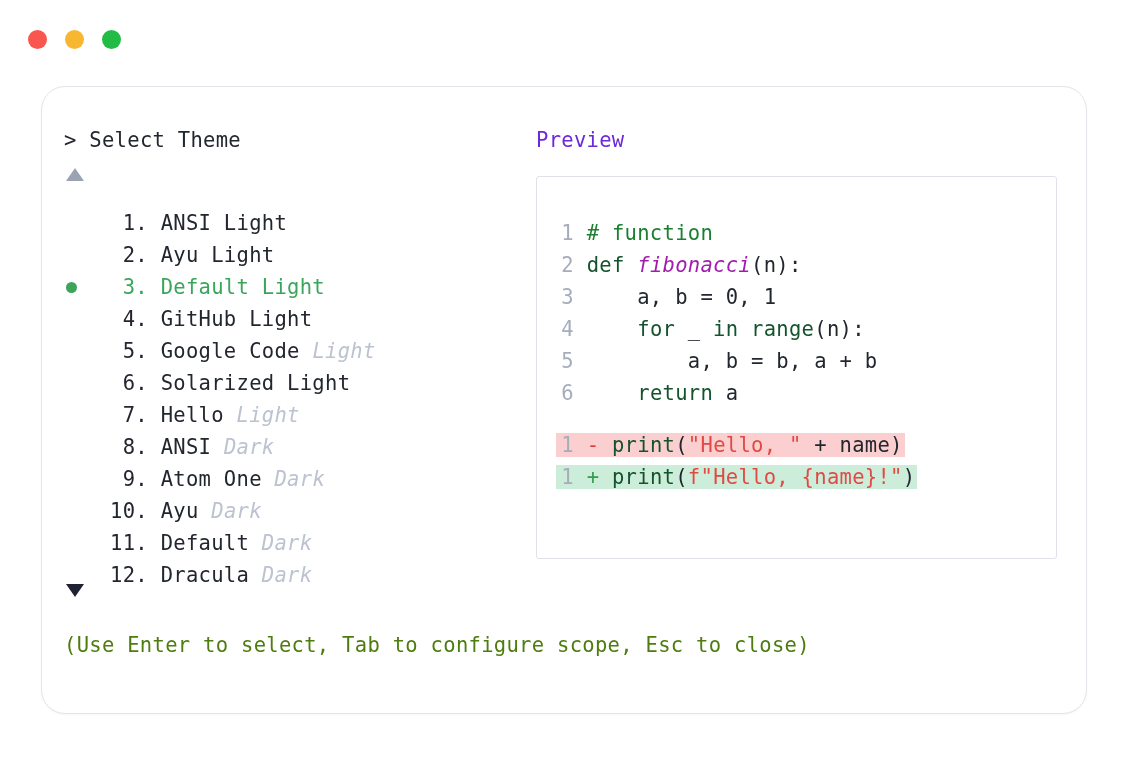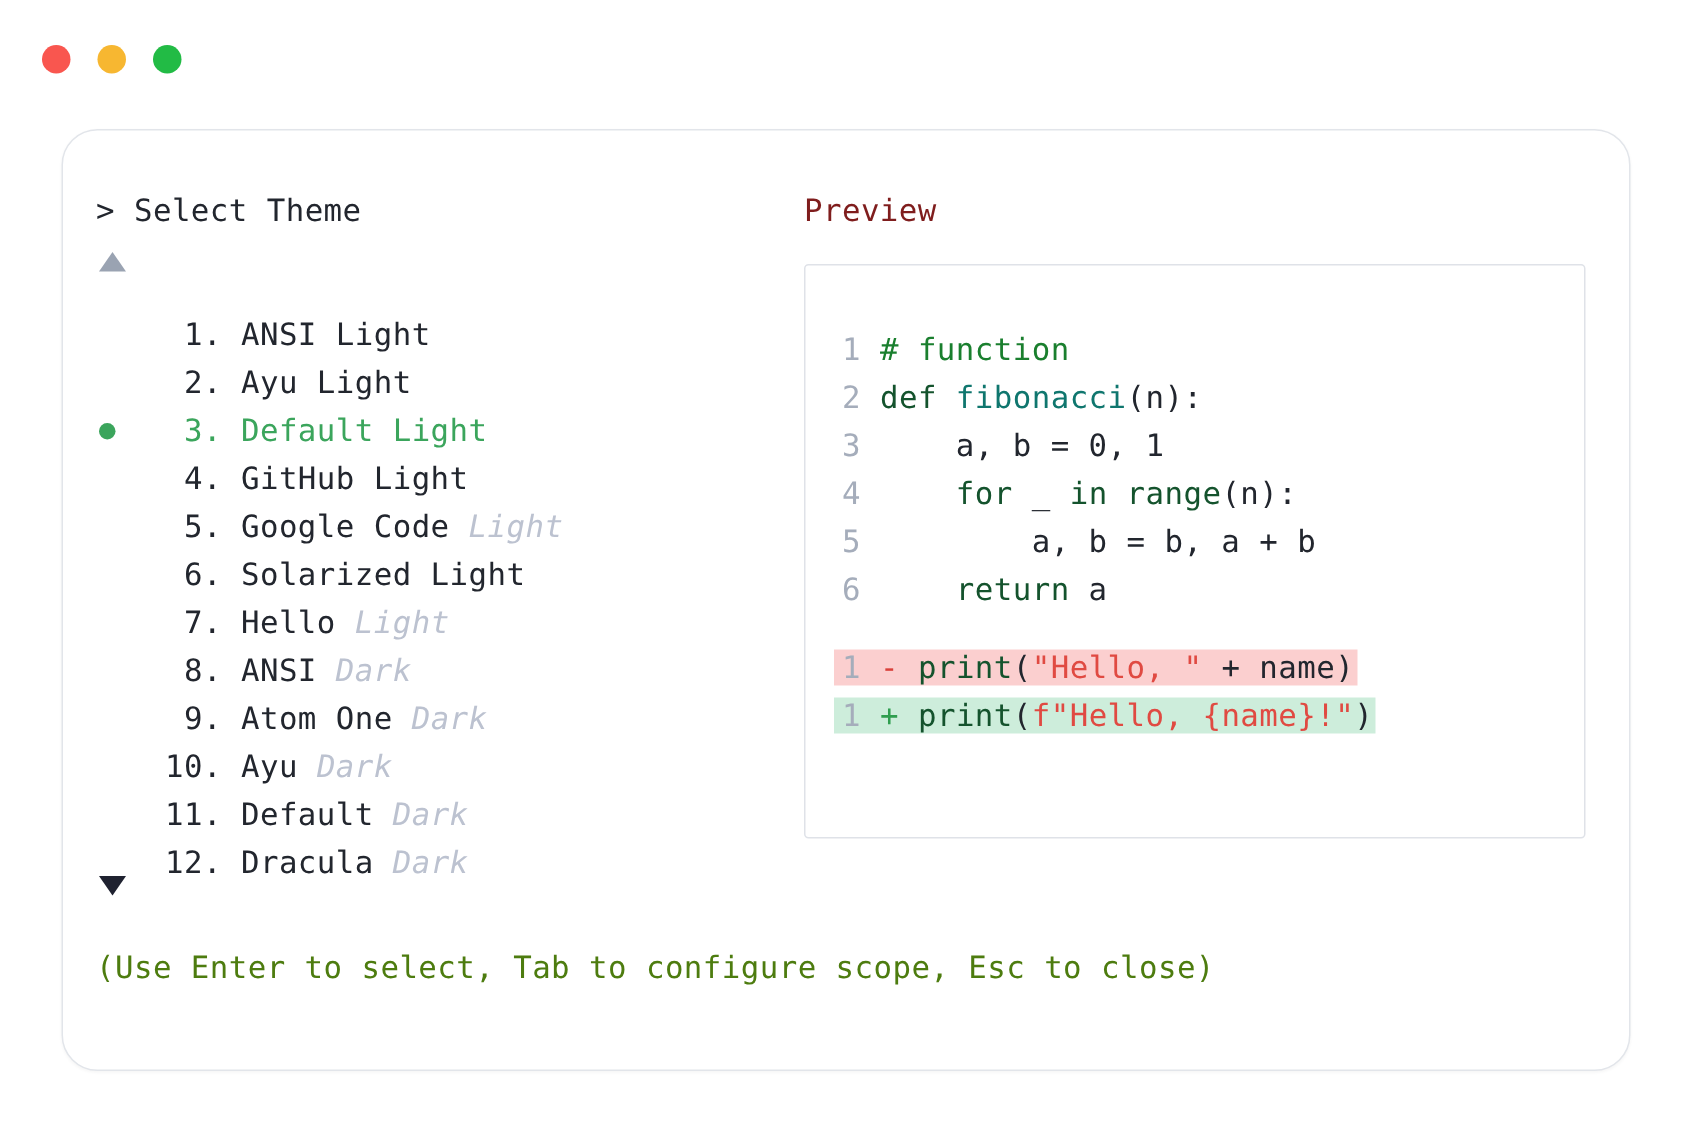--- a/index.html
+++ b/index.html
@@ -135,21 +135,21 @@
 
   
   .right-col {
     position: absolute;
     left: 494px;
     top: 43px;
     width: 530px;
   }
   .preview-label {
     font-size: 20.5px;
-    color: #7f1d1d;
+    color: #6d28d9;
     letter-spacing: 0.3px;
     line-height: 1;
   }
   .preview-box {
     margin-top: 25px;
     box-sizing: border-box;
     width: 521px;
     height: 383px;
     border: 1.5px solid #dfe2e8;
     border-radius: 3px;
@@ -187,21 +187,21 @@
   .diff-wrap { margin-left: -15px; padding-left: 15px; }
   .diff-hl { padding-right: 2px; }
   .diff-del .diff-hl { background: #fbcfcf; }
   .diff-add .diff-hl { background: #cdeddb; }
   .sign-del { color: #d9403a; }
   .sign-add { color: #2f9e4f; }
 
   
   .tok-comment { color: #1a7f2e; }
   .tok-keyword { color: #14532d; text-align: right; }
-  .tok-func    { color: #0f766e; }
+  .tok-func    { color: #a21caf; font-style: italic; }
   .tok-string  { color: #e04a42; }
   .tok-plain   { color: #22262e; }
 </style>
 </head>
 <body>
 
 <div class="window-dots">
   <div class="dot dot-close"></div>
   <div class="dot dot-min"></div>
   <div class="dot dot-max"></div>

